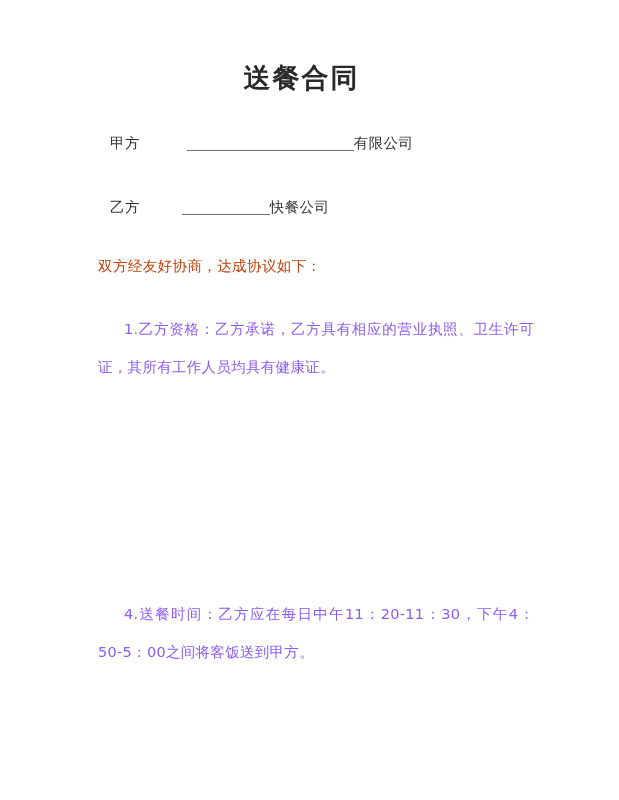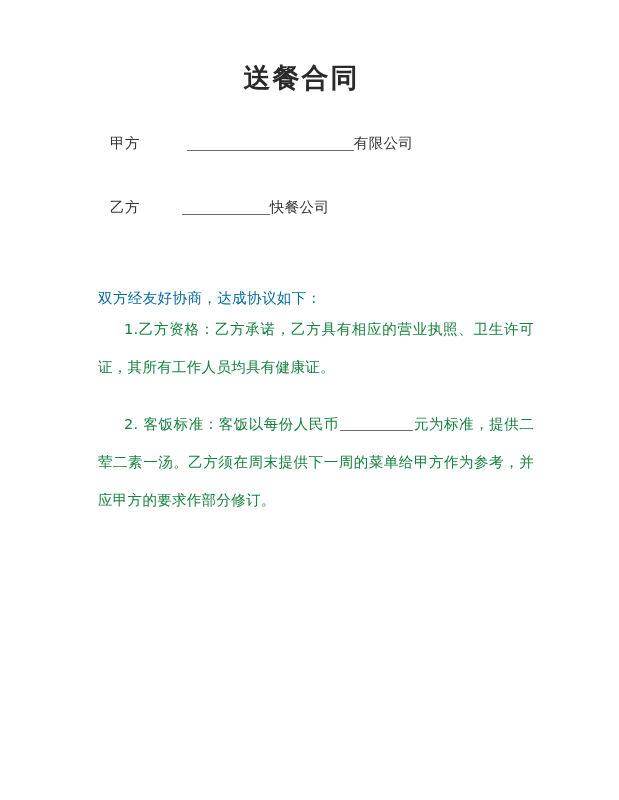--- a/index.html
+++ b/index.html
@@ -64,33 +64,32 @@
   .blank-inline { width: 73px; height: 13px; vertical-align: -2px; margin: 0 1px; }
 
   .party-suffix { display: inline-block; }
 
   .intro {
     position: absolute;
     left: 98px;
     top: 257px;
     font-size: 14.5px;
     letter-spacing: 0.4px;
-    color: #0369a1;
+    color: #c2410c;
     white-space: nowrap;
-    margin-top: 32px;
   }
 
   .clause {
     position: absolute;
     left: 98px;
     width: 436px;
     font-size: 14.5px;
     line-height: 38px;
     letter-spacing: 0.3px;
-    color: #15803d;
+    color: #8b5cf6;
     text-align: justify;
     text-justify: inter-character;
   }
 
   .c1 { top: 310px; }
   .c2 { top: 405px; }
   .c3 { top: 500px; }
   .c4 { top: 595px; }
   .c5 { top: 690px; }
 
@@ -114,20 +113,20 @@
     <span class="blank blank-b"></span>
     <span class="party-suffix">快餐公司</span>
   </div>
 
   <div class="intro">双方经友好协商，达成协议如下：</div>
 
   <div class="clause c1" style="text-indent: 26px;">
     <span class="nowrap">1.</span><span>乙方资格：乙方承诺，乙方具有相应的营业执照、卫生许可证，其所有工作人员均具有健康证。</span>
   </div>
 
-  <div class="clause c2" style="text-indent: 26px;">
-    <span class="nowrap">2.</span><span> 客饭标准：客饭以每份人民币</span><span class="blank blank-inline"></span><span>元为标准，提供二荤二素一汤。乙方须在周末提供下一周的菜单给甲方作为参考，并应甲方的要求作部分修订。</span>
-  </div>
 
 
+  <div class="clause c4" style="text-indent: 26px;">
+    <span class="nowrap">4.</span><span>送餐时间：乙方应在每日中午11：20-11：30，下午4：50-5：00之间将客饭送到甲方。</span>
+  </div>
 
 
 </div>
 
 </body></html>

